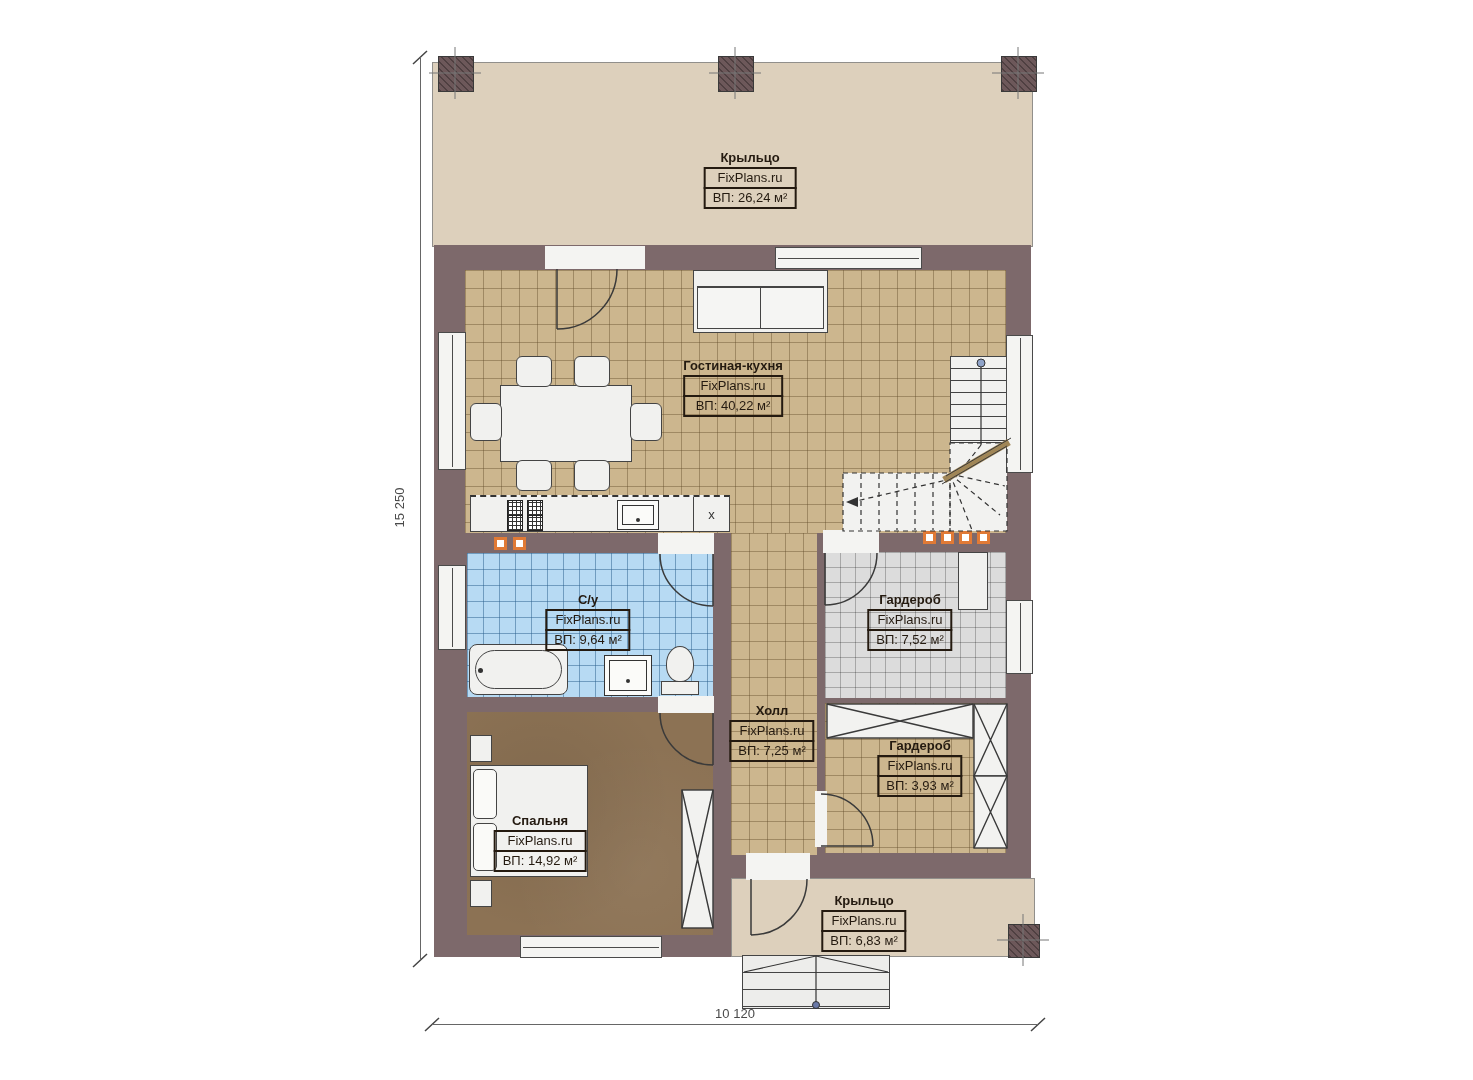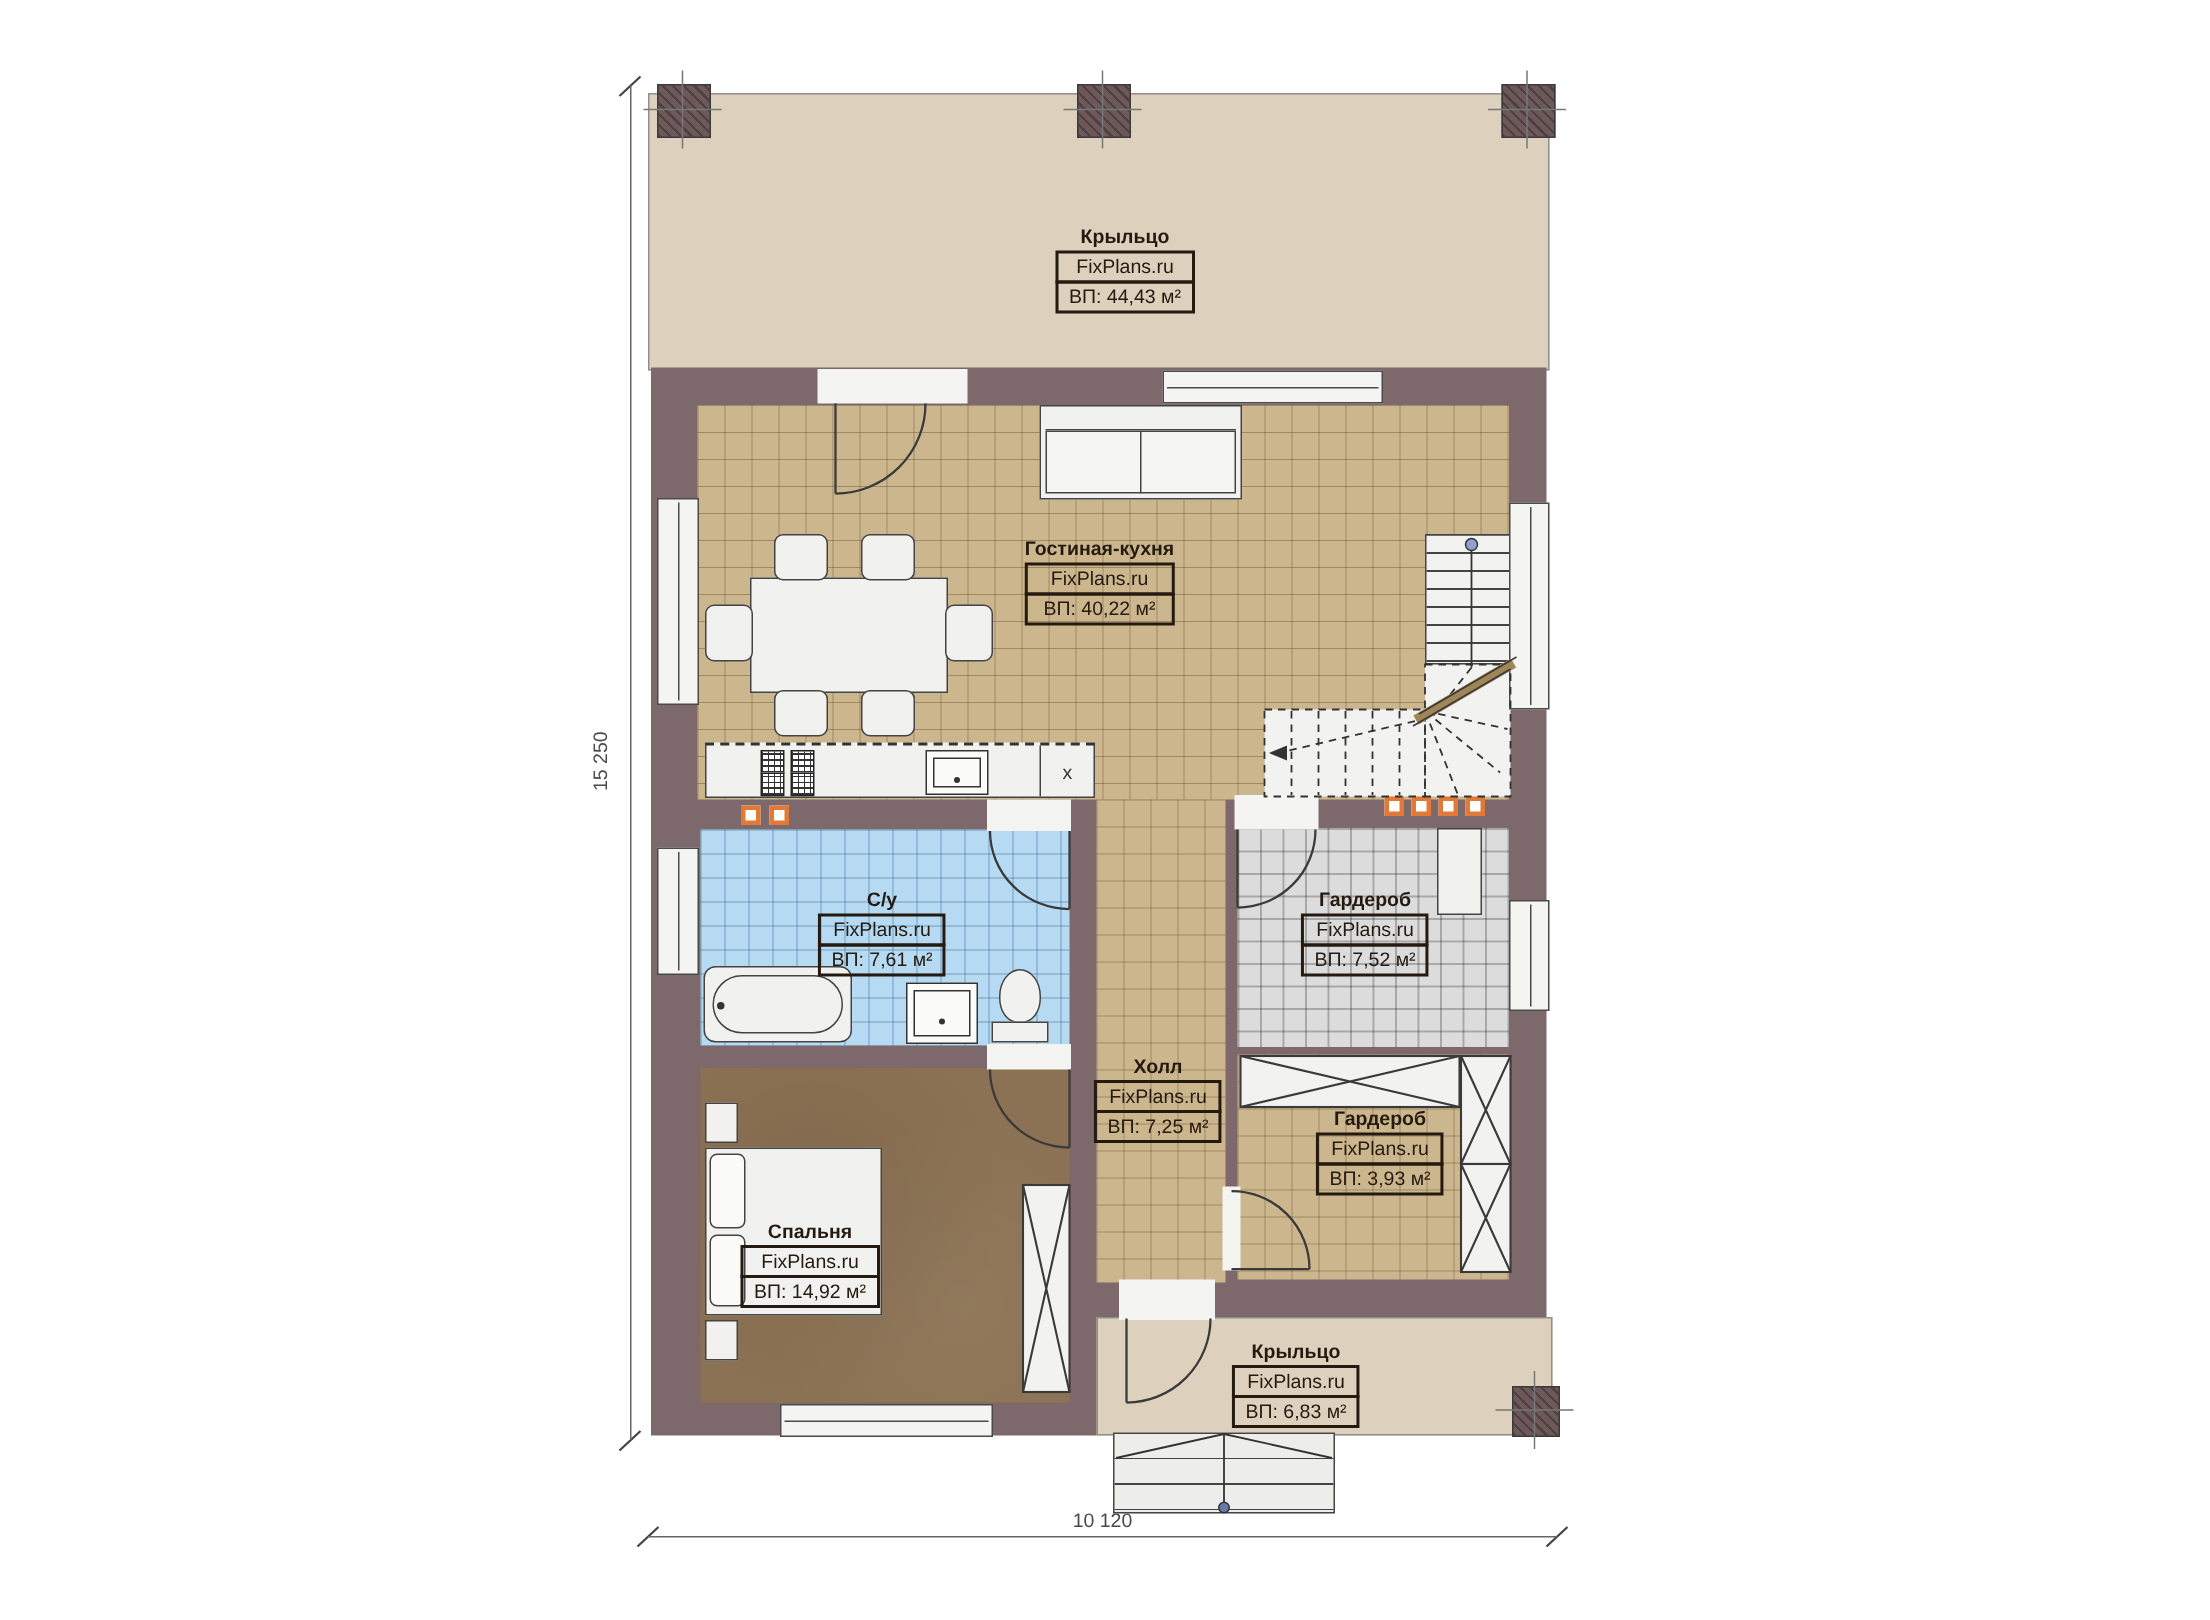--- a/index.html
+++ b/index.html
@@ -205,31 +205,31 @@
   </svg>
 
   <div class="dim-line" style="left:420px;top:57px;width:1px;height:903px;"></div>
   <div class="dim-line" style="left:432px;top:1024px;width:606px;height:1px;"></div>
   <div class="dim-text" style="left:380px;top:500px;transform:rotate(-90deg);transform-origin:center;">15 250</div>
   <div class="dim-text" style="left:695px;top:1006px;width:80px;text-align:center;">10 120</div>
 
   <div class="room-label" style="left:750px;top:150px;">
     <div class="rl-title">Крыльцо</div>
     <div class="rl-box">FixPlans.ru</div>
-    <div class="rl-box">ВП: 44,43 м²</div>
+    <div class="rl-box">ВП: 26,24 м²</div>
   </div>
   <div class="room-label" style="left:733px;top:358px;">
     <div class="rl-title">Гостиная-кухня</div>
     <div class="rl-box">FixPlans.ru</div>
     <div class="rl-box">ВП: 40,22 м²</div>
   </div>
   <div class="room-label" style="left:588px;top:592px;">
     <div class="rl-title">С/у</div>
     <div class="rl-box">FixPlans.ru</div>
-    <div class="rl-box">ВП: 7,61 м²</div>
+    <div class="rl-box">ВП: 9,64 м²</div>
   </div>
   <div class="room-label" style="left:910px;top:592px;">
     <div class="rl-title">Гардероб</div>
     <div class="rl-box">FixPlans.ru</div>
     <div class="rl-box">ВП: 7,52 м²</div>
   </div>
   <div class="room-label" style="left:772px;top:703px;">
     <div class="rl-title">Холл</div>
     <div class="rl-box">FixPlans.ru</div>
     <div class="rl-box">ВП: 7,25 м²</div>

